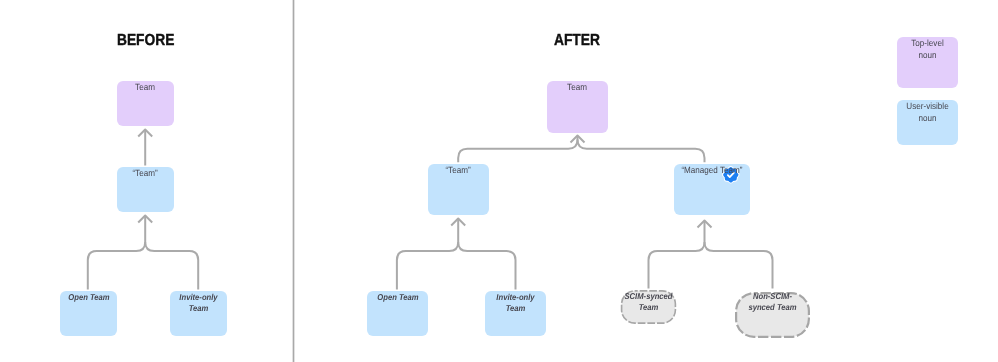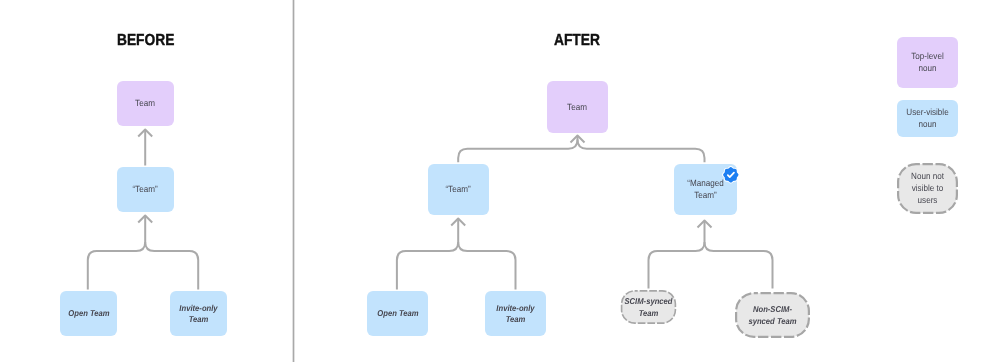--- a/index.html
+++ b/index.html
@@ -4,21 +4,21 @@
 <style>
   html,body{margin:0;padding:0;background:#ffffff;}
   body{width:998px;height:362px;overflow:hidden;
        font-family:"Liberation Sans",sans-serif;
        -webkit-font-smoothing:antialiased;text-rendering:geometricPrecision;}
   #stage{position:relative;width:998px;height:362px;background:#fff;margin-left:8px;}
 
   svg.wires{position:absolute;left:0;top:0;width:998px;height:362px;
             pointer-events:none;overflow:visible;}
 
-  .node{position:absolute;box-sizing:border-box;display:flex;align-items:center;
+  .node{position:absolute;box-sizing:border-box;display:flex;
         justify-content:center;text-align:center;border-radius:6px;
         color:#474750;line-height:1.3;font-size:9px;}
   .node .lbl{display:block;padding:1px 3px 0;transform:scaleX(.9);transform-origin:center;position:relative;z-index:2;}
   .purple{background:#e3cefb;}
   .blue{background:#c2e3fd;}
   .dashed{background:transparent;}
   .dashed .dash-bg{position:absolute;left:0;top:0;width:100%;height:100%;overflow:visible;}
   .ital{font-size:8.5px;}
   .ital .lbl{font-style:italic;font-weight:bold;}
 
@@ -76,21 +76,21 @@
   <div class="node blue ital" style="left:162px;top:291px;width:57px;height:45px;">
     <span class="lbl">Invite-only Team</span>
   </div>
 
   <div class="node purple" style="left:539px;top:81px;width:61px;height:52px;">
     <span class="lbl">Team</span>
   </div>
   <div class="node blue" style="left:420px;top:164px;width:61px;height:51px;">
     <span class="lbl">“Team”</span>
   </div>
-  <div class="node blue" style="left:666px;top:164px;width:63px;height:51px;">
+  <div class="node blue" style="left:666px;top:164px;width:76px;height:51px;">
     <span class="lbl">“Managed Team”</span>
   </div>
 
   <svg class="badge" style="left:714.2px;top:166.4px;width:17.6px;height:17.6px;" viewBox="0 0 40 40">
     <g transform="translate(20,20)">
       <g stroke="#ffffff" stroke-width="4.2" fill="#ffffff" stroke-linejoin="round">
         <rect x="-13.6" y="-13.6" width="27.2" height="27.2" rx="4.4"></rect>
         <rect x="-13.6" y="-13.6" width="27.2" height="27.2" rx="4.4" transform="rotate(45)"></rect>
       </g>
       <g fill="#1d7ff2">
@@ -116,23 +116,17 @@
   <div class="node dashed ital" style="left:727px;top:290px;width:75px;height:50px;">
     <svg class="dash-bg" viewBox="0 0 75 46" width="75" height="46">
         <rect x="1.1" y="1.1" width="72.8" height="43.8" rx="17.9" fill="#e8e8e8" stroke="#a6a6a6" stroke-width="2.2" stroke-dasharray="10.4 2.6" stroke-dashoffset="6.5" stroke-linecap="butt"></rect>
       </svg>
     <span class="lbl">Non-SCIM-synced Team</span>
   </div>
 
   <div class="node purple" style="left:889px;top:37px;width:61px;height:51px;">
     <span class="lbl">Top-level noun</span>
   </div>
-  <div class="node blue" style="left:889px;top:100px;width:61px;height:37px;">
+  <div class="node blue" style="left:889px;top:100px;width:61px;height:45px;">
     <span class="lbl">User-visible noun</span>
-  </div>
-  <div class="node dashed" style="left:889px;top:163px;width:61px;height:51px;">
-    <svg class="dash-bg" viewBox="0 0 61 51" width="61" height="51">
-        <rect x="1.1" y="1.1" width="58.8" height="48.8" rx="17.9" fill="#e8e8e8" stroke="#a6a6a6" stroke-width="2.2" stroke-dasharray="10.4 2.6" stroke-dashoffset="6.5" stroke-linecap="butt"></rect>
-      </svg>
-    <span class="lbl">Noun not visible to users</span>
   </div>
 
 </div>
 
 </body></html>

